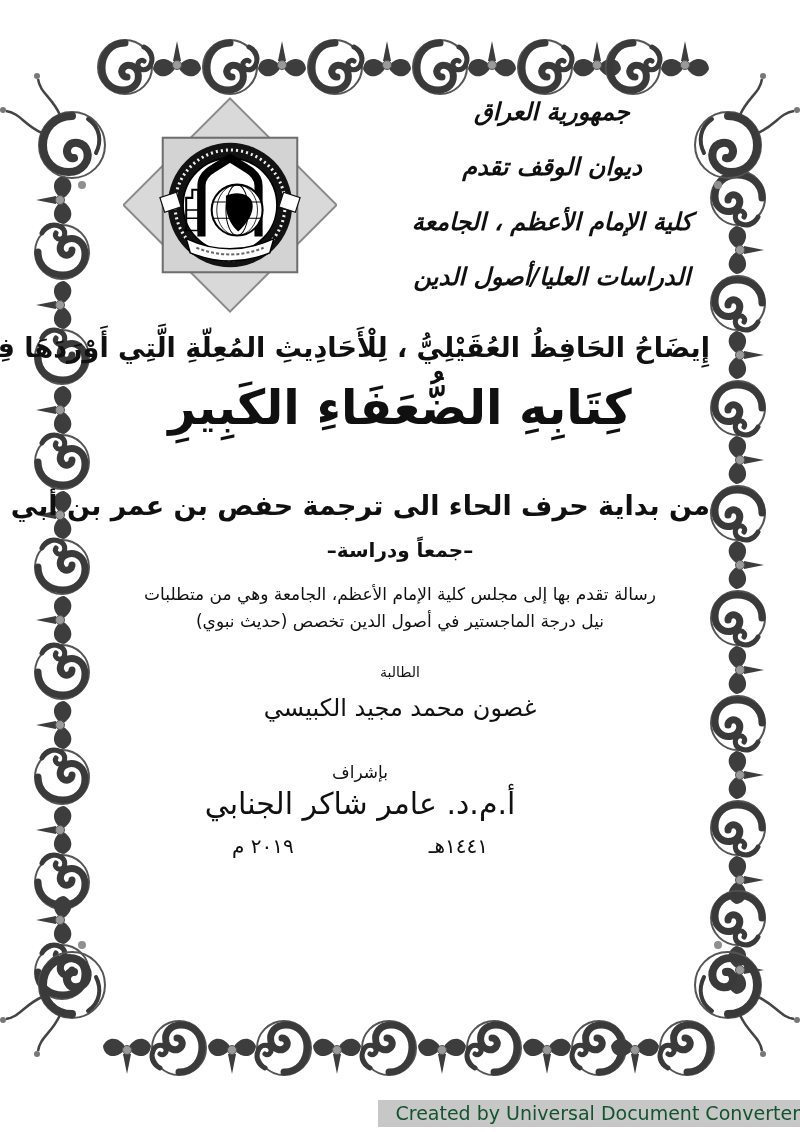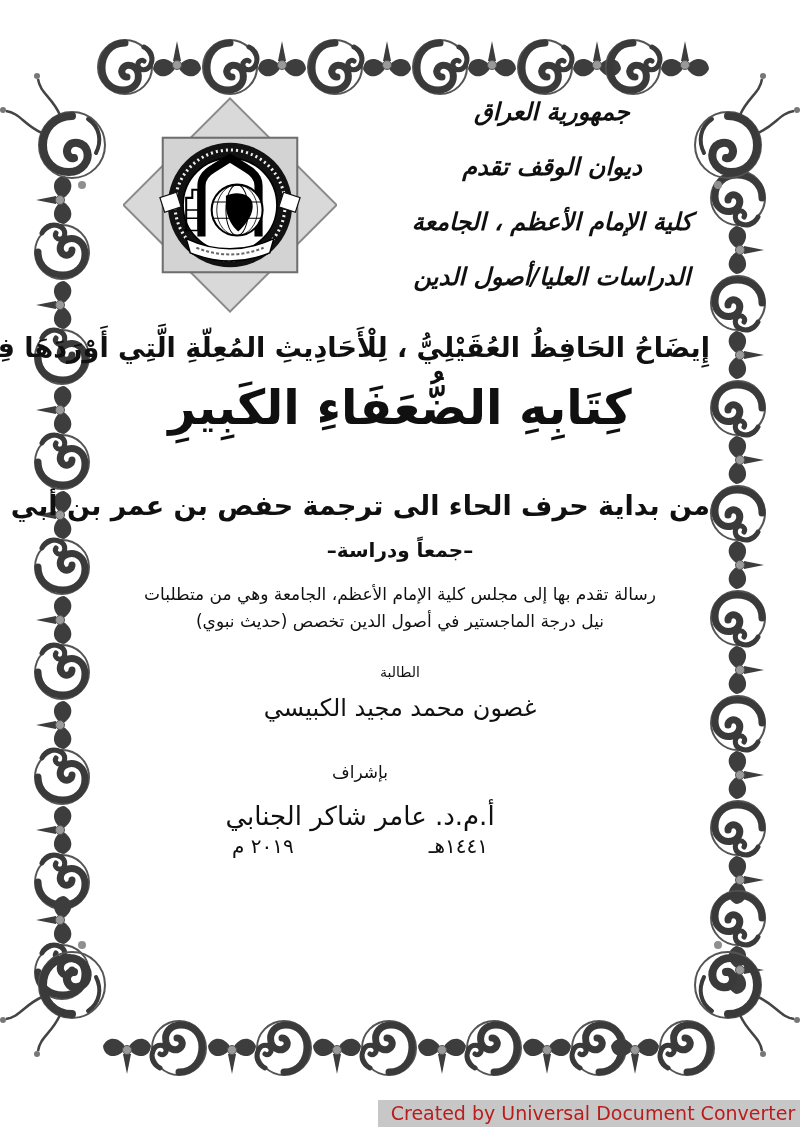--- a/index.html
+++ b/index.html
@@ -32,32 +32,32 @@
   }
   .title-l1{top:332px;font-weight:700;font-size:27px;}
   .title-l2{top:352px;font-weight:700;font-size:48px;line-height:110px;}
   .scope   {top:490px;font-weight:700;font-size:27px;text-align:right;}
   .method  {top:538px;font-weight:700;font-size:20px;}
   .statement{top:581px;font-size:17px;line-height:27px;white-space:normal;}
   .student-label{top:664px;font-size:14px;}
   .student-name {top:694px;font-size:24px;}
   .supblock{left:50px;}
   .sup-label{top:762px;font-size:17px;}
-  .sup-name {top:786px;font-size:26px;margin-top:15px;}
+  .sup-name {top:786px;font-size:30px;}
   .dates{
     top:834px;font-size:20px;
   }
   .dates .row{
     width:256px;margin:0 auto;display:flex;justify-content:space-between;direction:rtl;
   }
   .watermark{
     position:absolute;left:378px;right:0;top:1100px;height:27px;
-    background:#c7c7c7;color:#b91c1c;
+    background:#c7c7c7;color:#14532d;
     font-size:19px;line-height:27px;padding-left:8px;
-    direction:ltr;text-align:center;white-space:nowrap;
+    direction:ltr;text-align:right;white-space:nowrap;
   }
 </style>
 </head>
 <body>
 
 <div class="page">
 
   <svg class="border-svg" width="800" height="1132" viewBox="0 0 800 1132" aria-hidden="true">
     <defs>
       <g id="tile">

